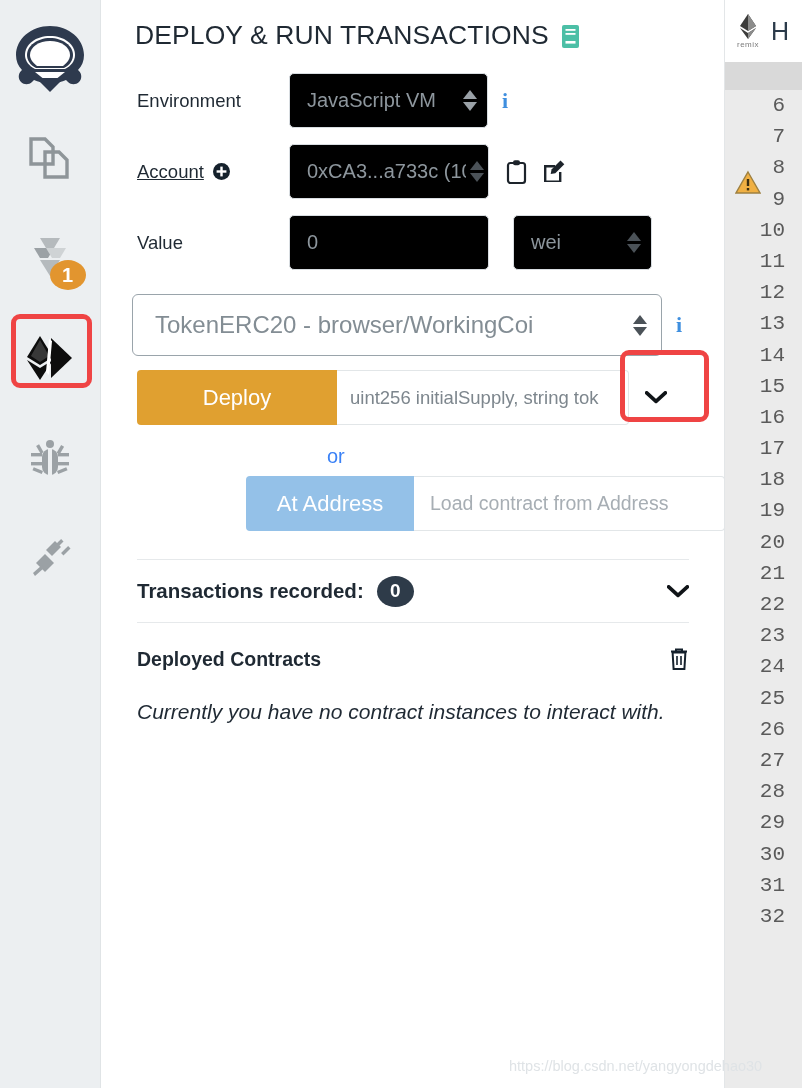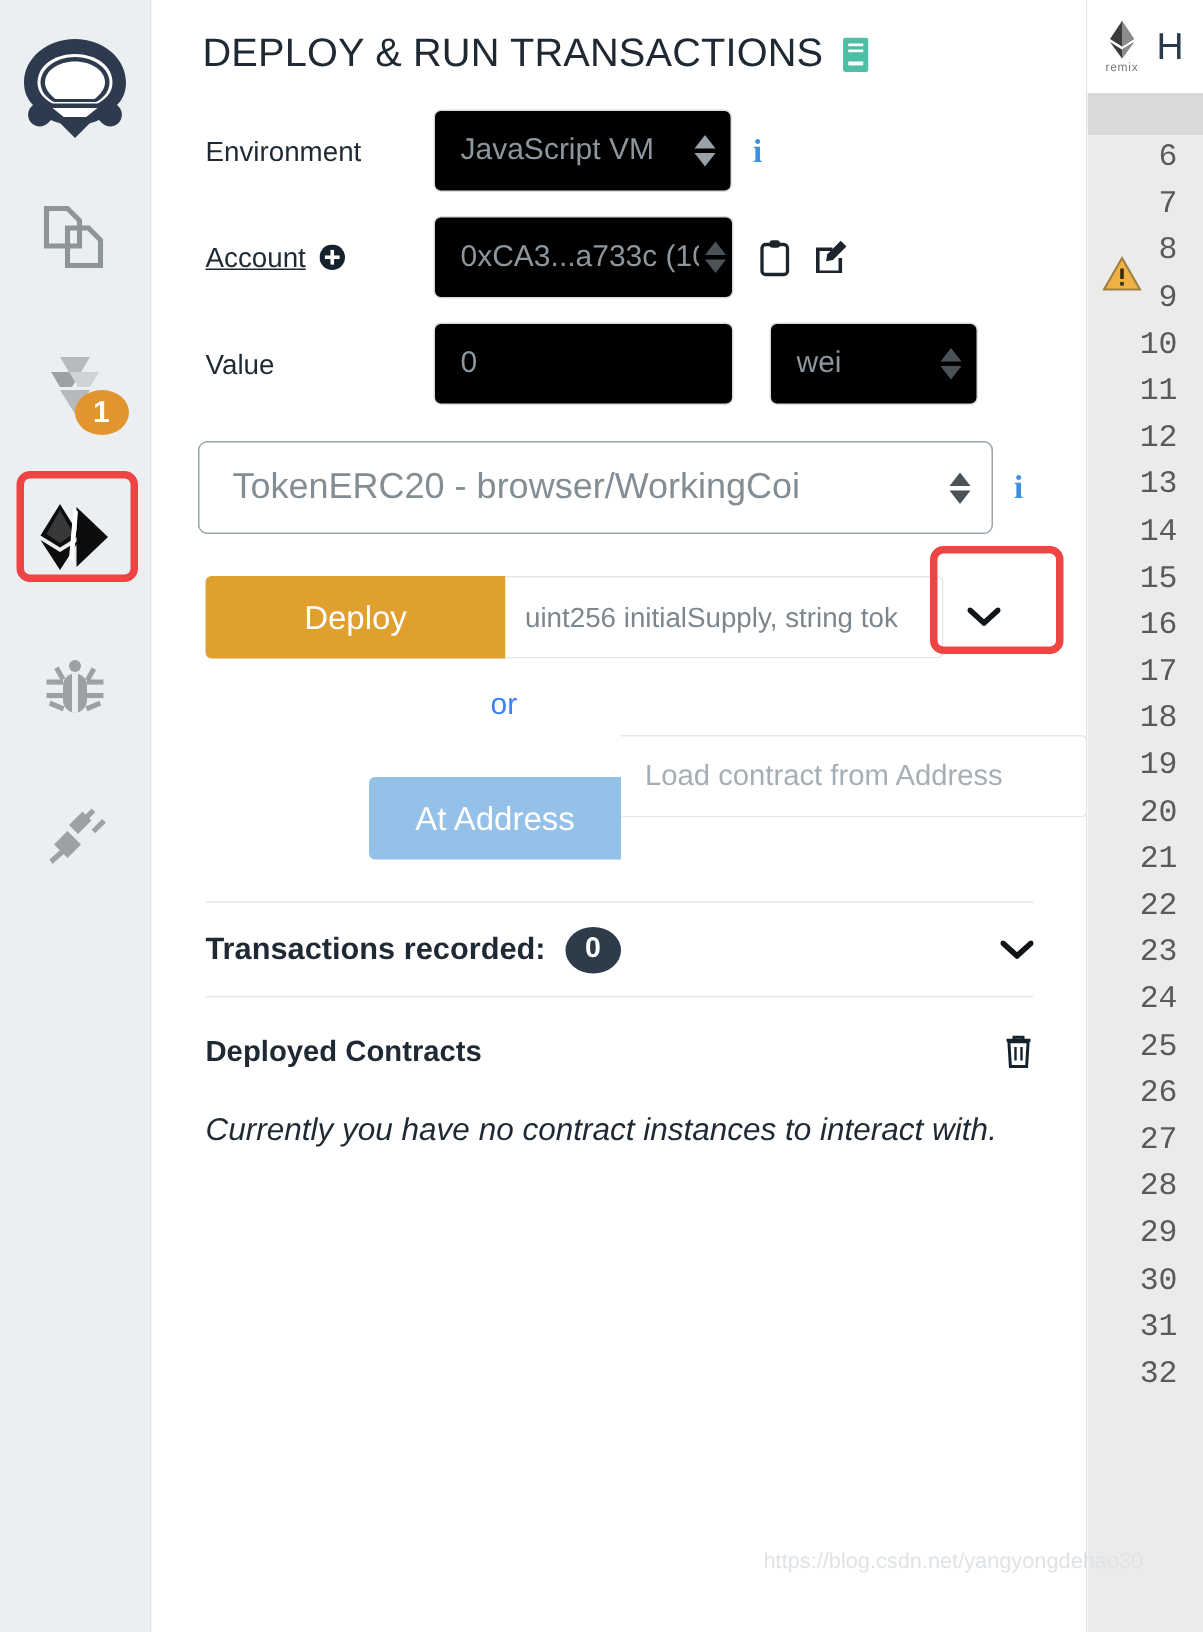--- a/index.html
+++ b/index.html
@@ -137,21 +137,21 @@
     background: #fff;
     display: flex; align-items: center;
     padding: 0 14px 0 22px;
     font-size: 24px; color: #838d94;
     overflow: hidden; white-space: nowrap;
   }
   .contract-select .field-text { overflow: hidden; }
 
   
   .deploy-row {
-    padding-left: 36px; margin-top: 28px;
+    padding-left: 36px; margin-top: 14px;
     display: flex; align-items: stretch;
     position: relative;
   }
   .deploy-btn {
     width: 200px; height: 55px;
     background: #e0a030;
     color: #fff;
     font-size: 22px;
     display: flex; align-items: center; justify-content: center;
     border-radius: 4px 0 0 4px;
@@ -188,21 +188,21 @@
     padding-left: 226px;
     margin-top: 20px;
     font-size: 20px; color: #3b82f6;
   }
   .ataddr-row { padding-left: 145px; margin-top: 8px; display: flex; }
   .ataddr-btn {
     width: 200px; height: 55px;
     background: #94c1e8;
     color: #fff; font-size: 22px;
     display: flex; align-items: center; justify-content: center;
-    border-radius: 4px 0 0 4px; border: none; cursor: pointer; margin-top: 28px;
+    border-radius: 4px 0 0 4px; border: none; cursor: pointer;
   }
   .ataddr-input {
     width: 367px; height: 55px;
     border: 1px solid #e2e6e8; border-left: none;
     border-radius: 0 4px 4px 0;
     display: flex; align-items: center;
     padding-left: 16px;
     font-size: 19.5px; color: #a7aeb4;
     background: #fff;
   }
@@ -266,21 +266,21 @@
     padding-right: 2px;
     font-family: "Liberation Mono", monospace;
     font-size: 21px;
     color: #5a5a5a;
   }
   .gutter-line { height: 31.2px; line-height: 31.2px; white-space: nowrap; }
   .warn-icon { position: absolute; left: 10px; top: 108px; width: 26px; height: 25px; }
 
   .watermark {
     position: absolute;
-    left: 509px; bottom: 39px;
+    left: 509px; bottom: 14px;
     font-size: 14.5px;
     color: #dfe3e6;
     white-space: nowrap;
     pointer-events: none;
     z-index: 5;
   }
 </style>
 </head>
 <body>
 

